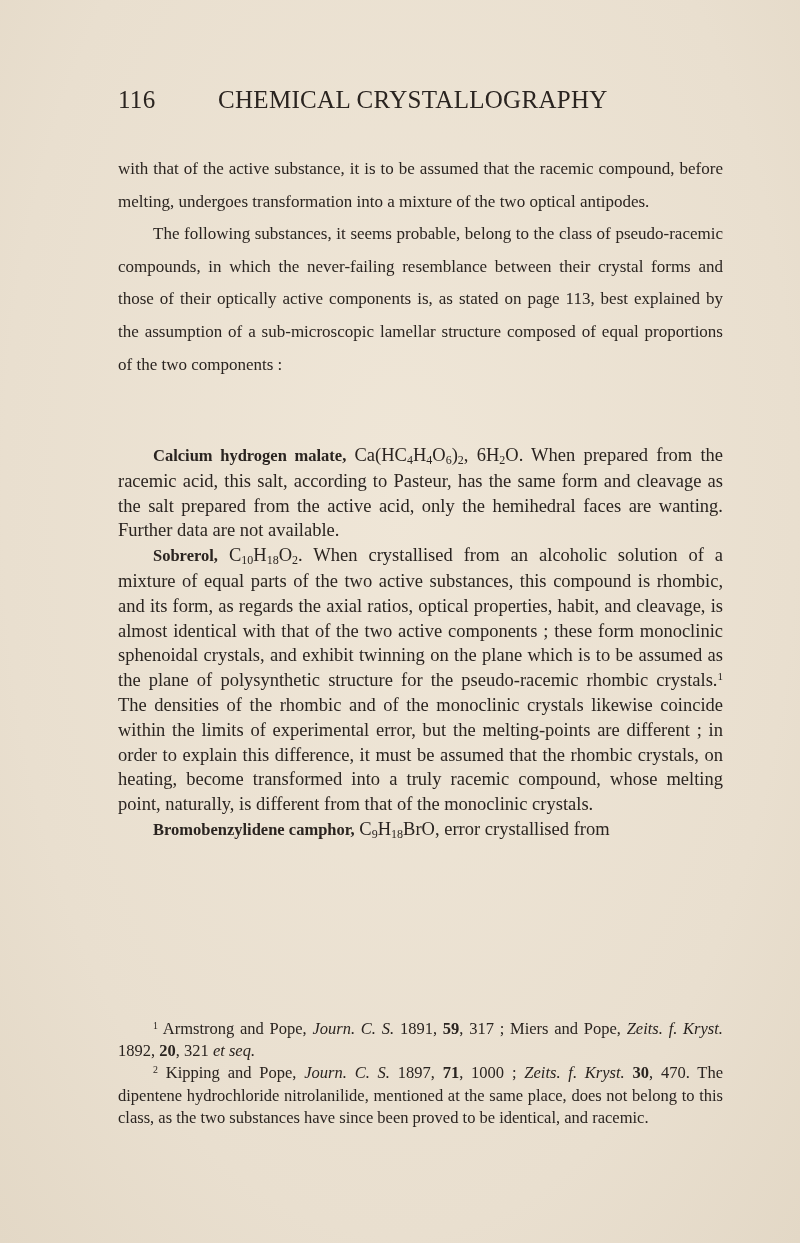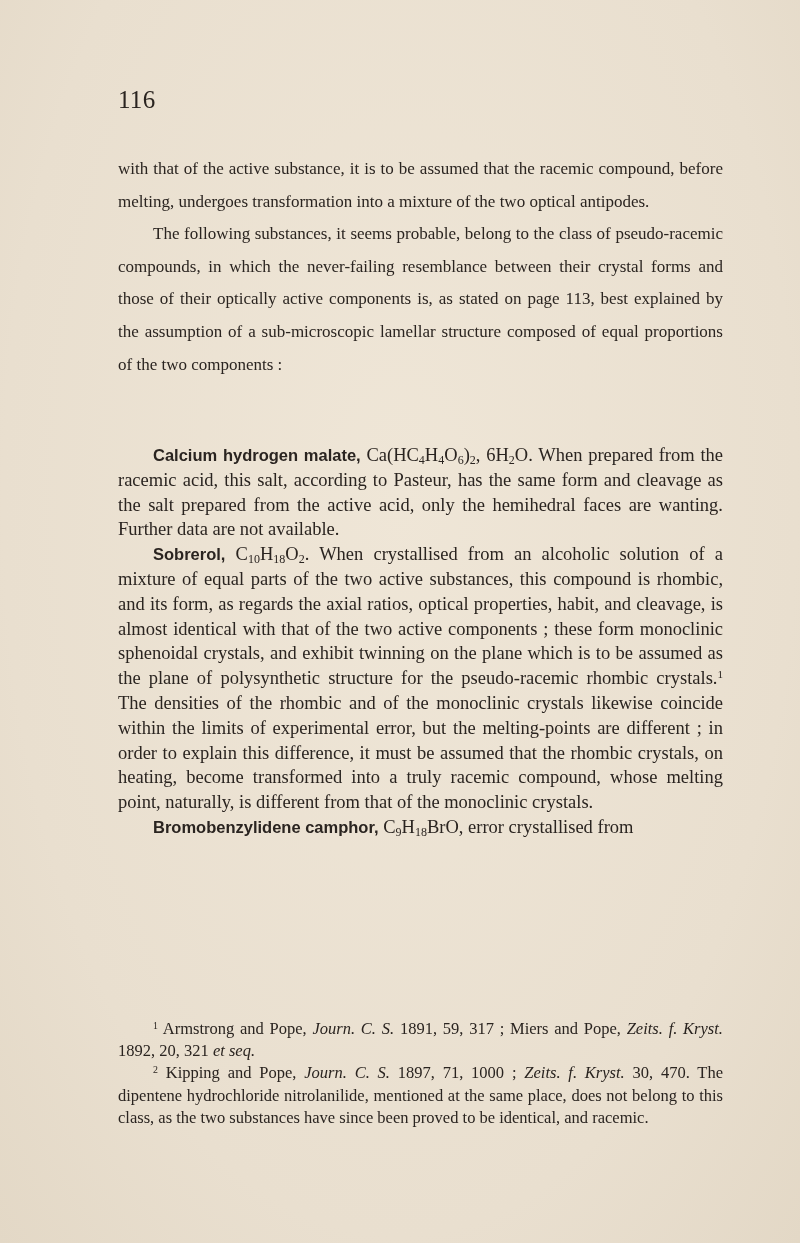--- a/index.html
+++ b/index.html
@@ -30,38 +30,39 @@
     text-align: justify;
   }
   .body-text p { margin: 0; text-indent: 0; }
   .body-text p.ind { text-indent: 35px; }
   .entries {
     top: 546px;
     font-size: 18.5px; line-height: 24.8px;
     text-align: justify;
   }
   .entries p { margin: 0; text-indent: 35px; }
-  .entries .head { font-family: Liberation Sans, sans-serif; font-weight: bold; font-size: 16.5px; }
+  .entries .head { font-family: Liberation Serif, serif; font-weight: bold; font-size: 16.5px; }
   sub { font-size: 0.65em; vertical-align: -0.25em; line-height: 0; }
   sup { font-size: 0.6em; vertical-align: 0.5em; line-height: 0; }
   .footnotes {
     top: 1018px;
     font-size: 16.5px; line-height: 22.2px;
     text-align: justify;
   }
   .footnotes p { margin: 0; text-indent: 35px; }
-  .footnotes b { font-weight: normal; }
+  .footnotes b { font-weight: bold; }
 </style>
 </head>
 <body>
 
 <div class="page">
 
   <div class="header">
     <span class="pno">116</span>
+    <span>CHEMICAL CRYSTALLOGRAPHY</span>
   </div>
 
   <div class="text body-text">
     <p>with that of the active substance, it is to be assumed that the racemic compound, before melting, undergoes transformation into a mixture of the two optical antipodes.</p>
     <p class="ind">The following substances, it seems probable, belong to the class of pseudo-racemic compounds, in which the never-failing resemblance between their crystal forms and those of their optically active components is, as stated on page 113, best explained by the assumption of a sub-microscopic lamellar structure composed of equal proportions of the two components :</p>
   </div>
 
   <div class="text entries" style="top:443px;" id="entries">
       <p><span class="head">Calcium hydrogen malate,</span> <span>Ca(HC<sub>4</sub>H<sub>4</sub>O<sub>6</sub>)<sub>2</sub>, 6H<sub>2</sub>O.</span> <span>When prepared from the racemic acid, this salt, according to Pasteur, has the same form and cleavage as the salt prepared from the active acid, only the hemihedral faces are wanting.  Further data are not available.</span></p>
       <p><span class="head">Sobrerol,</span> <span>C<sub>10</sub>H<sub>18</sub>O<sub>2</sub>.</span> <span>When crystallised from an alcoholic solution of a mixture of equal parts of the two active substances, this compound is rhombic, and its form, as regards the axial ratios, optical properties, habit, and cleavage, is almost identical with that of the two active components ; these form monoclinic sphenoidal crystals, and exhibit twinning on the plane which is to be assumed as the plane of polysynthetic structure for the pseudo-racemic rhombic crystals.</span><sup>1</sup><span> The densities of the rhombic and of the monoclinic crystals likewise coincide within the limits of experimental error, but the melting-points are different ; in order to explain this difference, it must be assumed that the rhombic crystals, on heating, become transformed into a truly racemic compound, whose melting point, naturally, is different from that of the monoclinic crystals.</span></p>

